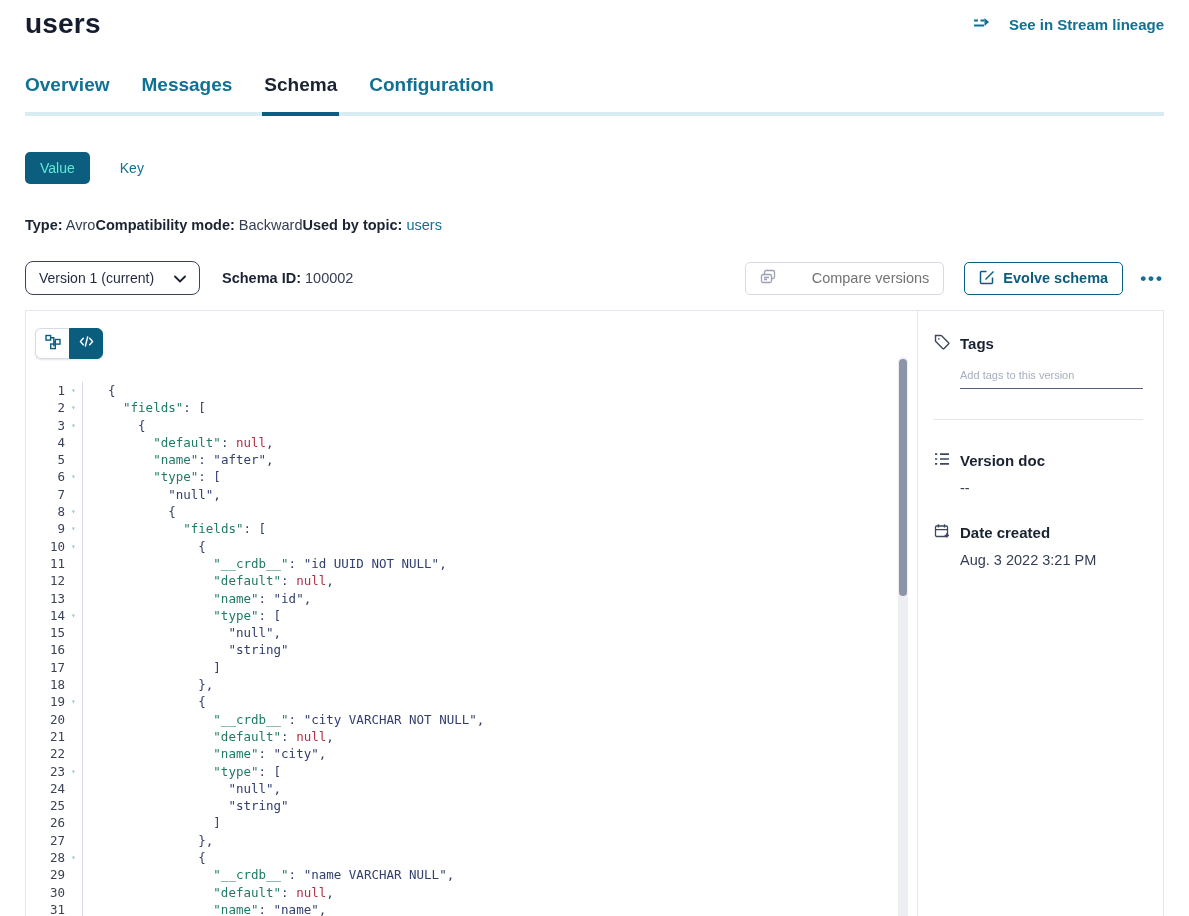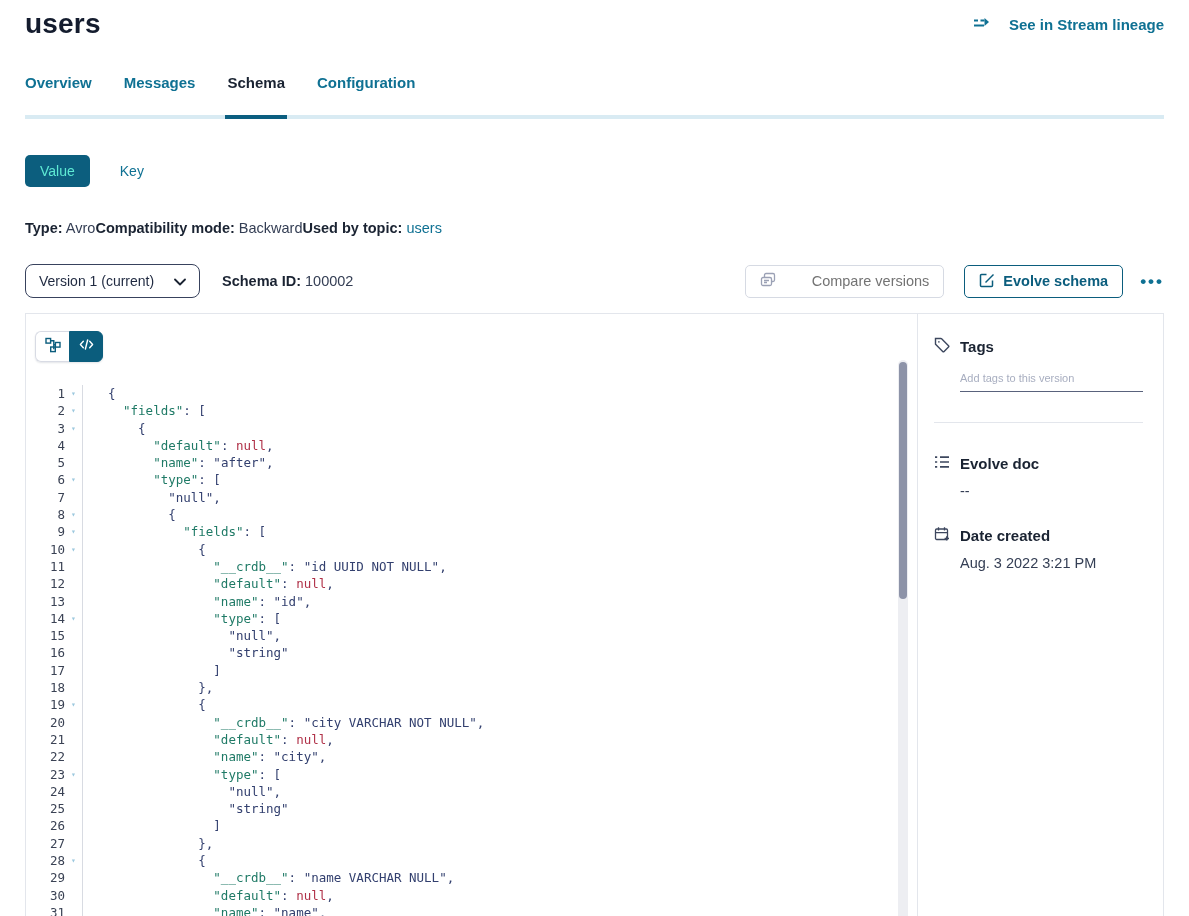--- a/index.html
+++ b/index.html
@@ -7,21 +7,21 @@
   body { font-family: "Liberation Sans", sans-serif; color: #1A2332; }
   .page { padding: 0 25px; }
 
   
   .hdr { display: flex; justify-content: space-between; align-items: flex-start; padding-top: 8px; margin-bottom: 34px; }
   .title { font-size: 28px; font-weight: 700; color: #141C2E; letter-spacing: 0.2px; }
   .lineage { display: flex; align-items: center; gap: 19px; color: #0F7193; font-size: 15px; font-weight: 600; margin-top: 8px; cursor: pointer; }
 
   
   .tabs { display: flex; gap: 32px; }
-  .tab { font-size: 15px; font-weight: 600; color: #0F7193; padding-bottom: 24px; position: relative; cursor: pointer; }
+  .tab { font-size: 19px; font-weight: 600; color: #0F7193; padding-bottom: 16px; position: relative; cursor: pointer; }
   .tab.active { color: #1A2332; }
   .tab.active::after { content: ""; position: absolute; left: -2px; right: -2px; bottom: -4px; height: 4px; background: #0B5E80; z-index: 2; }
   .tabbar-line { height: 4px; background: #D9EBF3; position: relative; }
 
   
   .vk-row { margin-top: 36px; display: flex; align-items: center; }
   .seg-btn { background: #0C5E7E; color: #5eead4; font-size: 14px; font-weight: 400; padding: 8px 15px; border: none; border-radius: 5px; cursor: pointer; font-family: inherit; }
   .key-link { margin-left: 30px; color: #0F7193; font-size: 14px; font-weight: 400; cursor: pointer; }
 
   
@@ -360,21 +360,21 @@
         <hr class="side-divider">
       </div>
 
       <div class="side-sec sec-doc">
         <div class="side-head">
           <span>
             <svg width="16" height="16" viewBox="0 0 16 16" stroke="#3D475E" stroke-width="1.7" fill="none">
               <path d="M1 3.2h2.2M6 3.2h9M1 8h2.2M6 8h9M1 12.8h2.2M6 12.8h9"></path>
             </svg>
           </span>
-          <span>Evolve doc</span>
+          <span>Version doc</span>
         </div>
         <div class="side-val">--</div>
       </div>
 
       <div class="side-sec sec-date">
         <div class="side-head">
           <span>
             <svg width="16" height="16" viewBox="0 0 16 16" fill="none" stroke="#3D475E" stroke-width="1.3">
               <rect x="1.5" y="3" width="12" height="10.5" rx="1.2"></rect>
               <path d="M4.5 1.2v3.2M10.5 1.2v3.2M1.5 6.6h12"></path>

